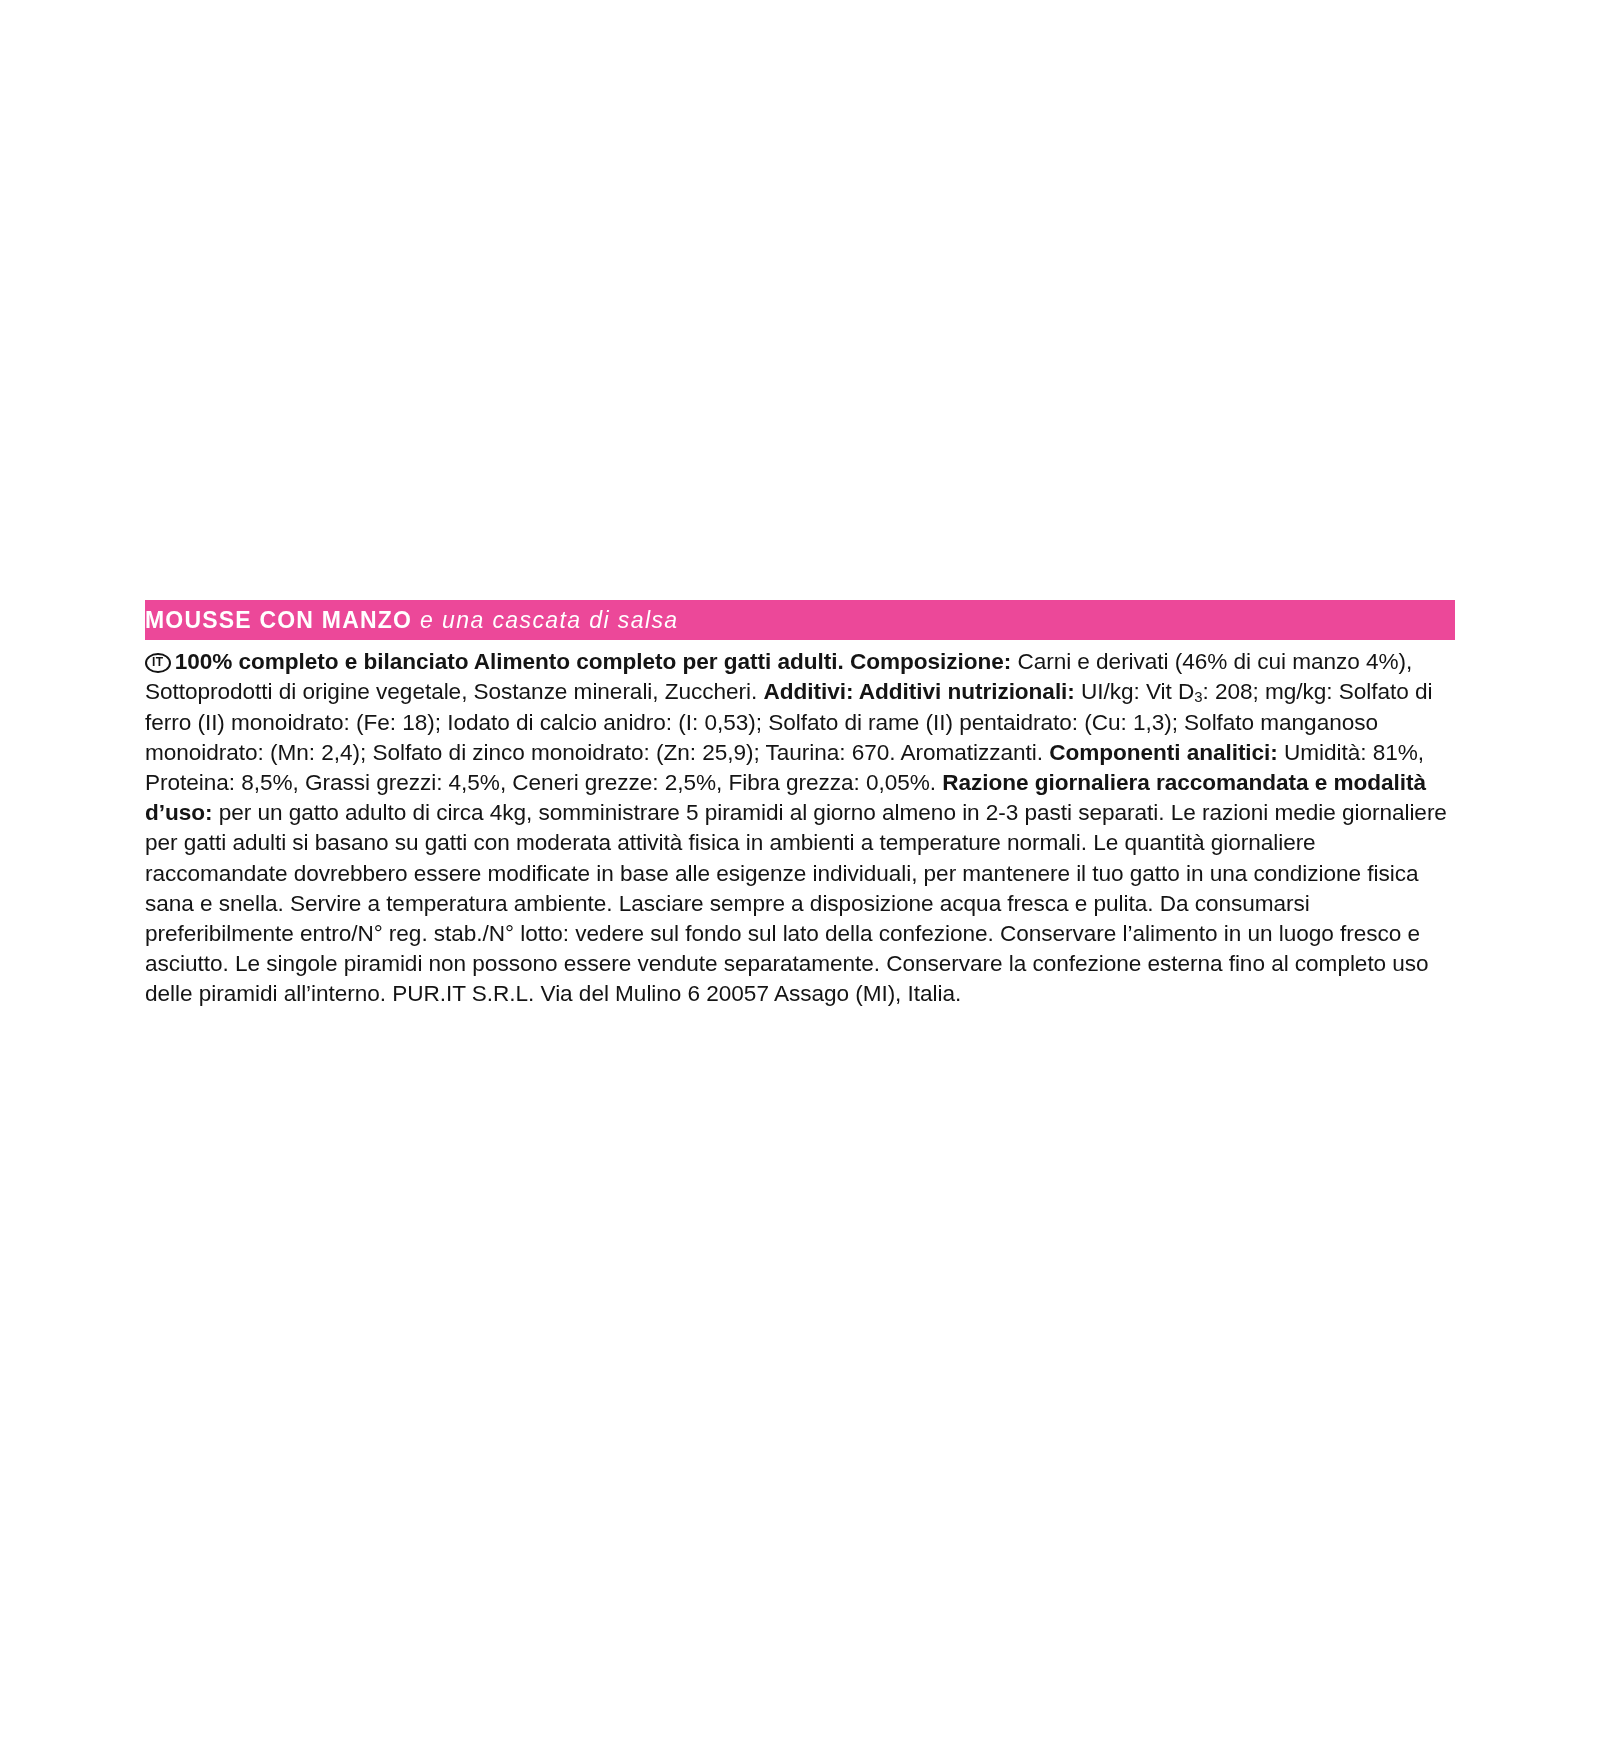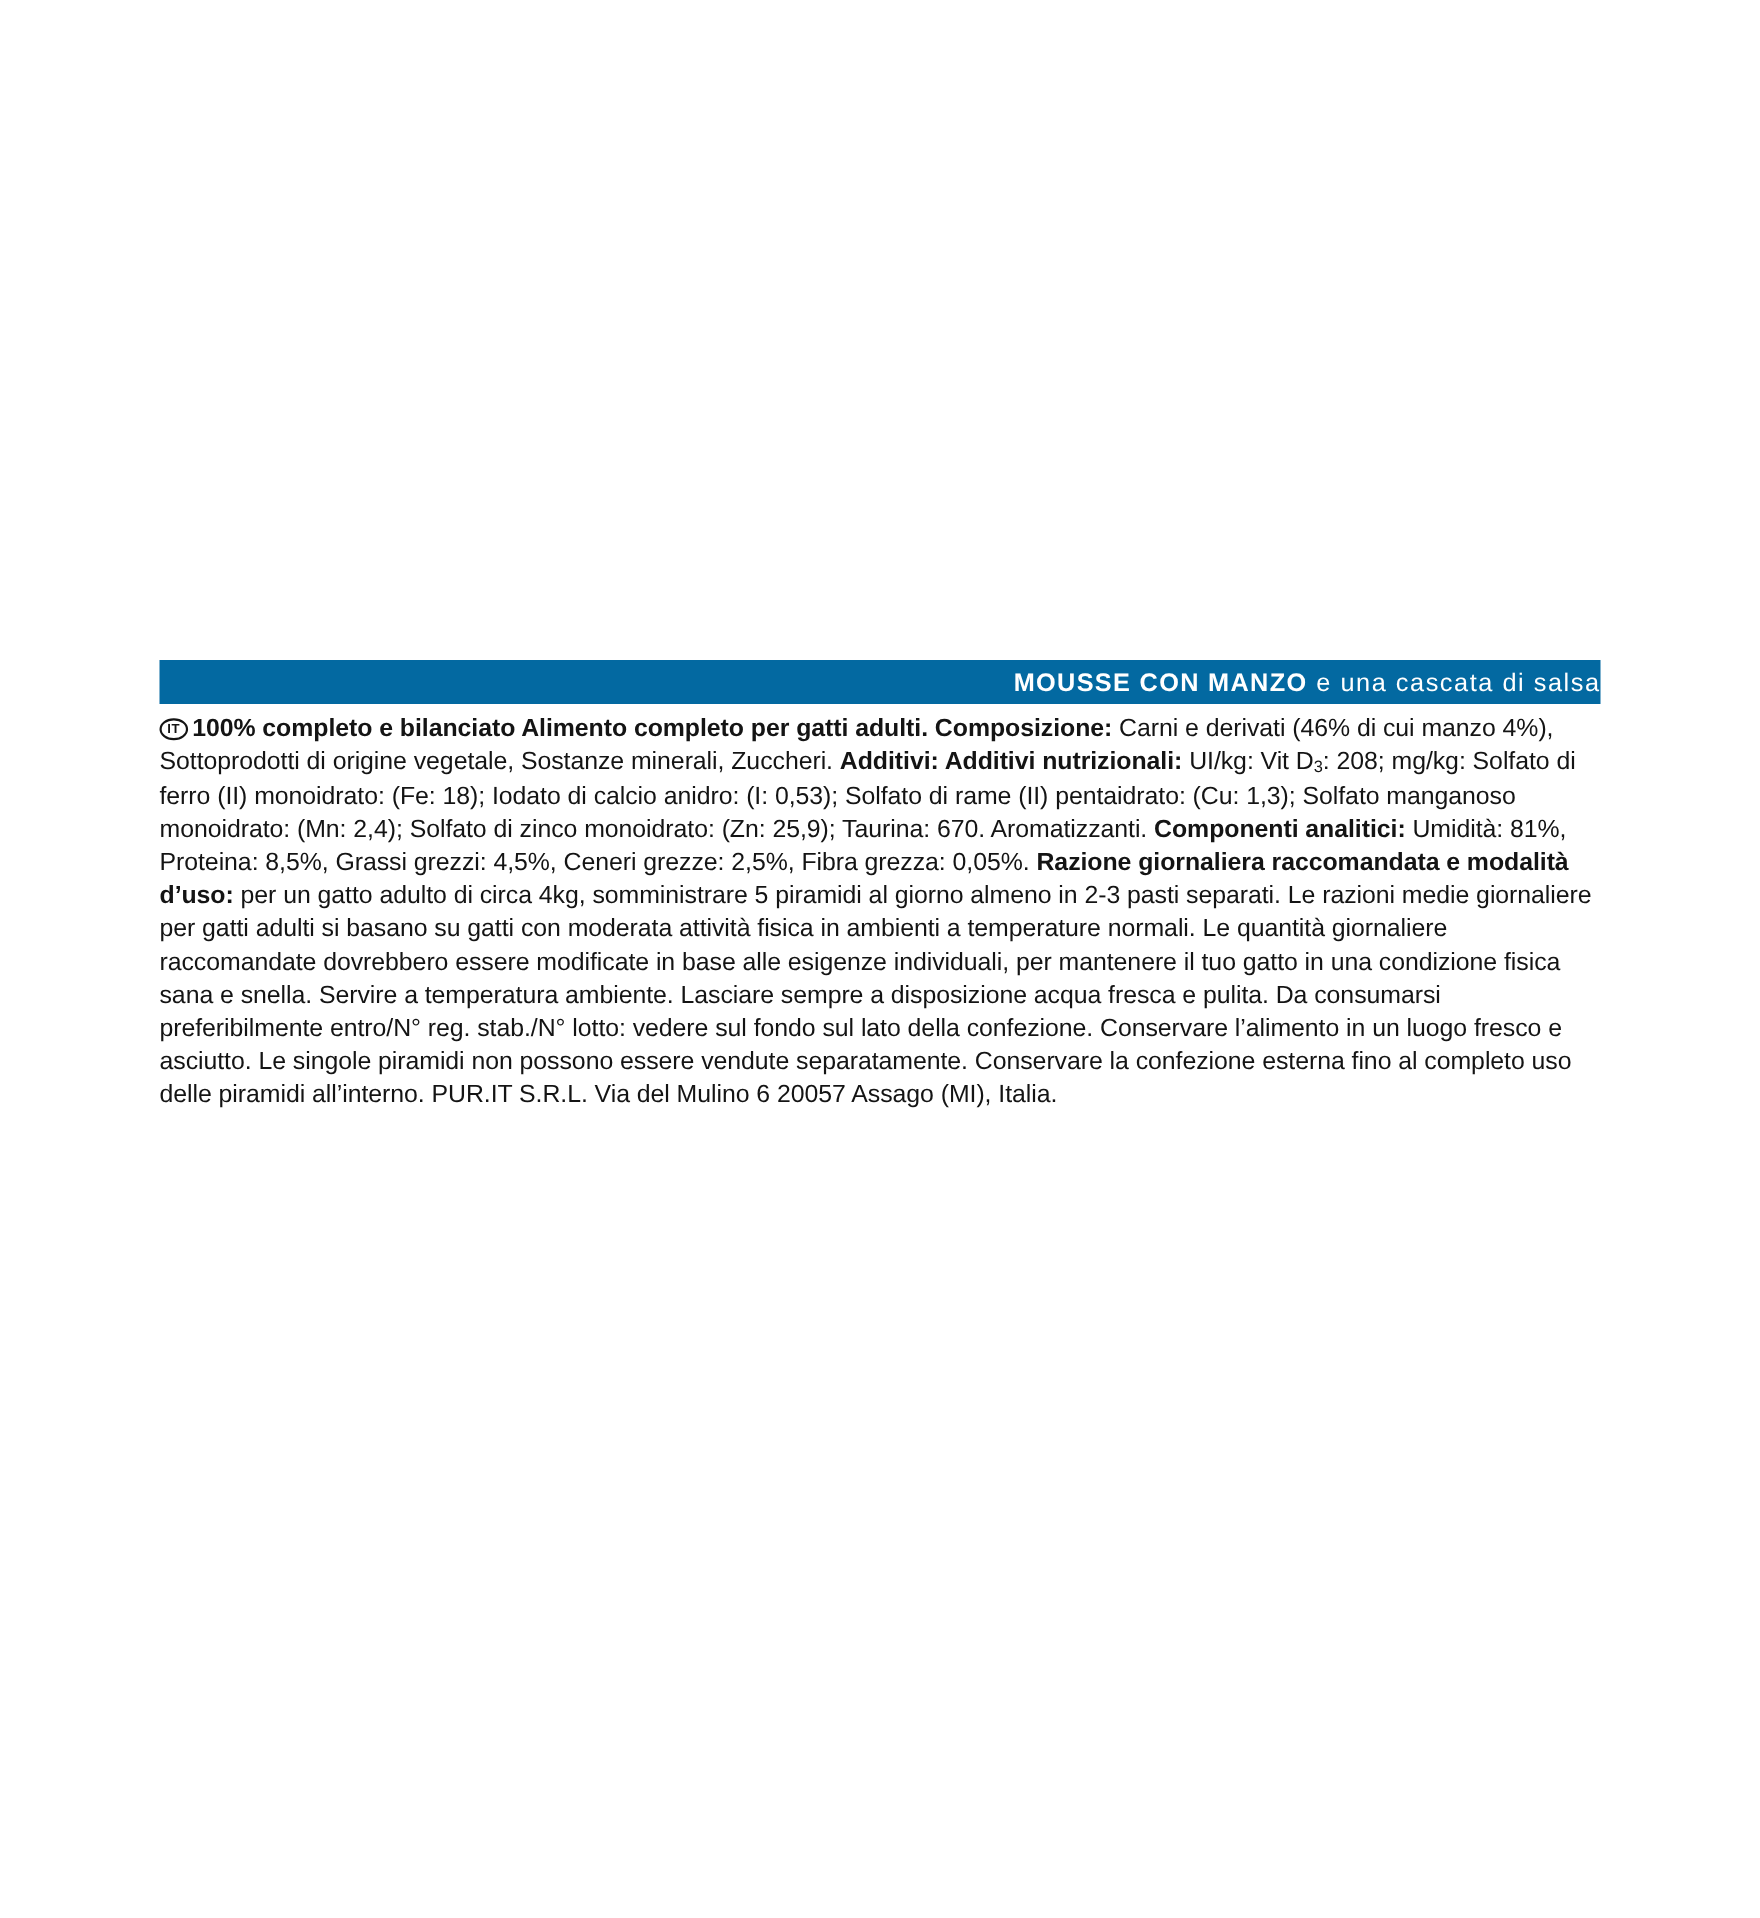--- a/index.html
+++ b/index.html
@@ -18,44 +18,45 @@
 
   .label-block {
     position: absolute;
     left: 145px;
     top: 600px;
     width: 1310px;
   }
 
   
   .banner {
-    background: #0369a1;
+    background: #ec4899;
     height: 40px;
     display: flex;
     align-items: center;
-    justify-content: flex-end;
+    justify-content: flex-start;
     width: 100%;
     box-sizing: border-box;
   }
   .banner-text {
     color: #ffffff;
     font-size: 23px;
     letter-spacing: 0.6px;
     white-space: nowrap;
     display: flex;
     align-items: baseline;
     gap: 8px;
   }
   .banner-strong {
     font-weight: 700;
     letter-spacing: 1.2px;
   }
   .banner-light {
     font-weight: 400;
     letter-spacing: 1.4px;
+    font-style: italic;
   }
 
   
   .copy {
     margin-top: 7px;
     font-size: 22.6px;
     line-height: 1.335;
     color: #141414;
     text-align: left;
     letter-spacing: -0.05px;

